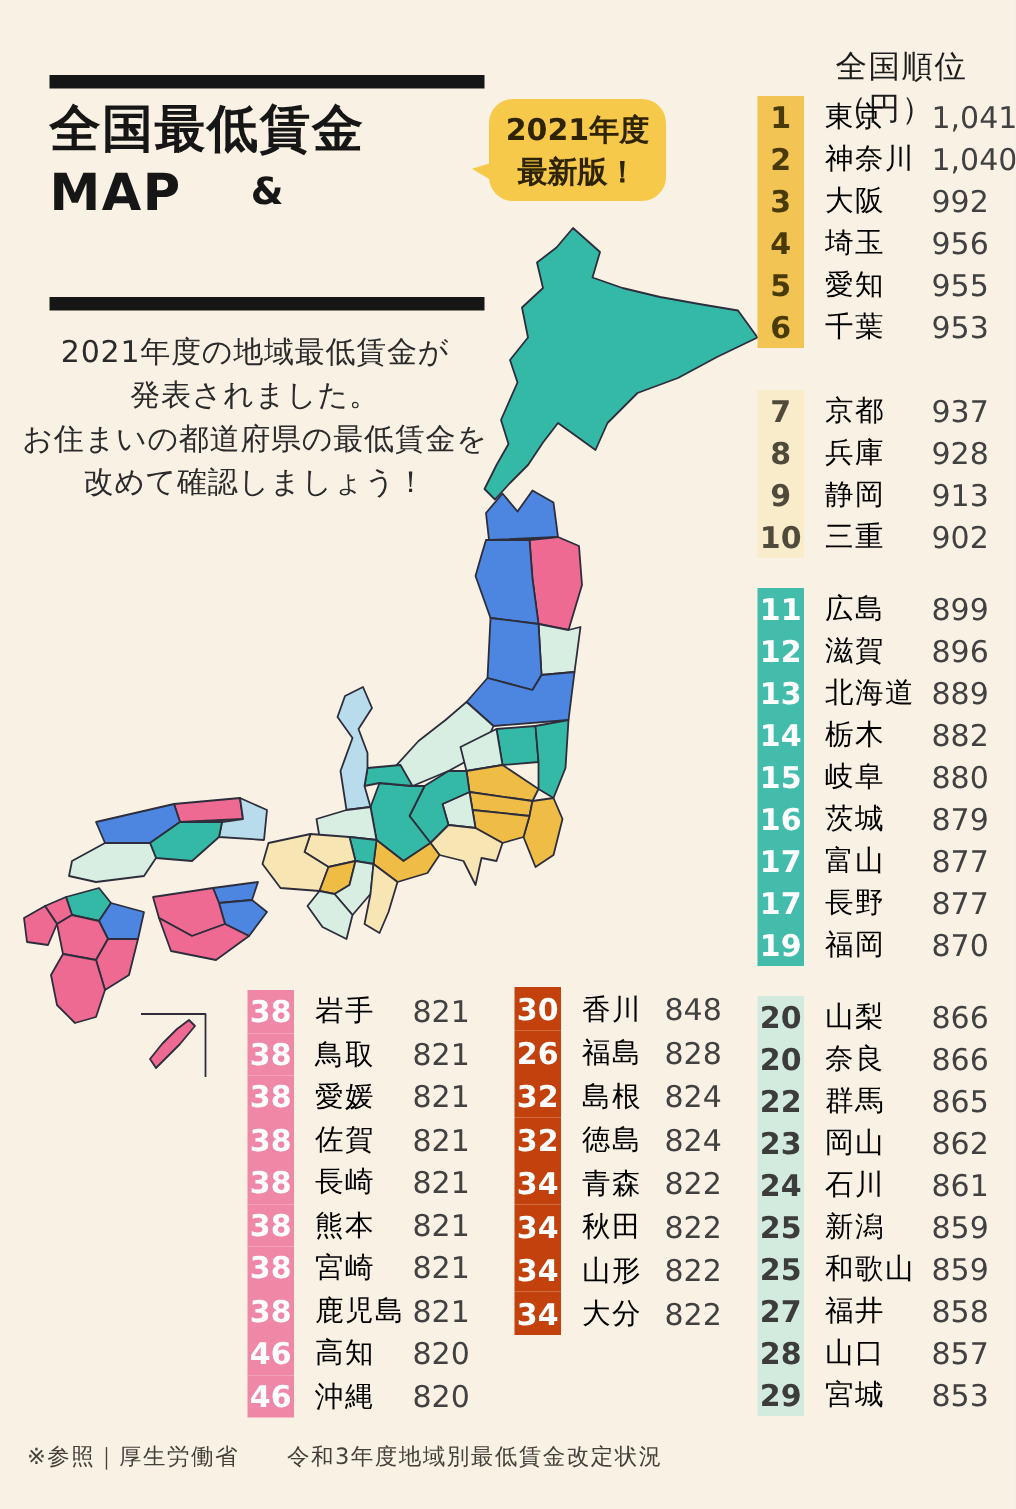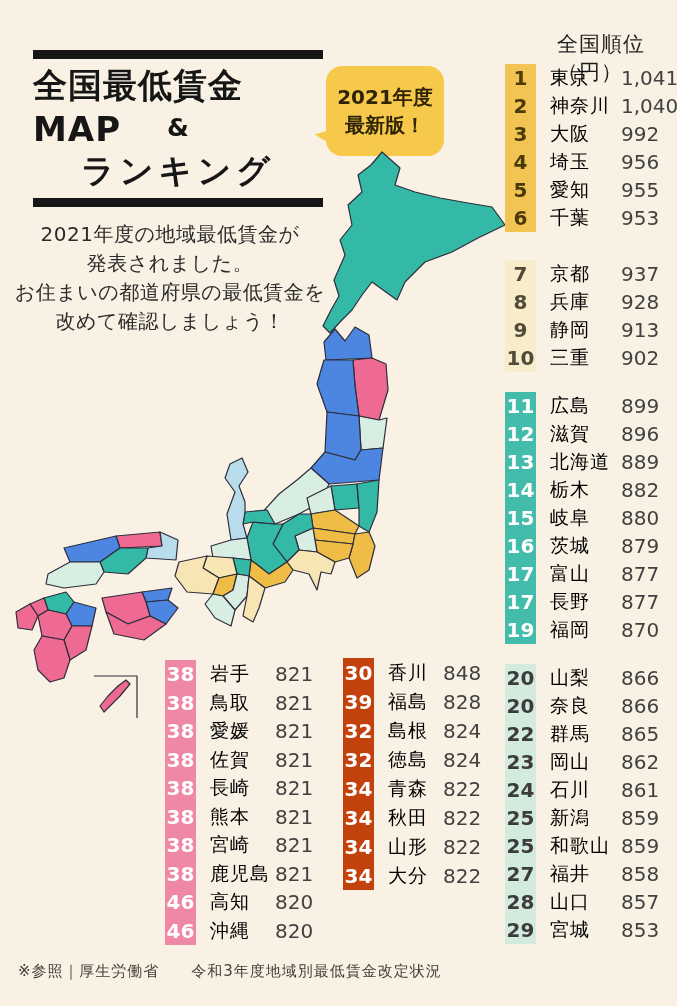--- a/index.html
+++ b/index.html
@@ -17,21 +17,21 @@
   .title-bar{position:absolute;left:0;width:100%;height:9px;background:#161616;}
   .title-bar.top{top:0;}
   .title-bar.bottom{top:148px;}
   .title-line1{position:absolute;top:13px;width:100%;text-align:left;
     font-size:34px;font-weight:bold;color:#161616;letter-spacing:1px;}
   .title-amp{position:absolute;top:63px;width:100%;text-align:center;
     font-size:25px;font-weight:bold;color:#161616;}
   .title-line2{position:absolute;top:99px;width:100%;text-align:center;
     font-size:33px;font-weight:bold;color:#161616;letter-spacing:5px;}
   
-  .badge{position:absolute;left:326px;top:66px;width:118px;height:90px;
+  .badge{position:absolute;left:326px;top:66px;width:118px;height:68px;
     background:#f7c94b;border-radius:16px;display:flex;flex-direction:column;
     justify-content:center;align-items:center;gap:2px;}
   .badge .bline{font-size:20px;font-weight:bold;color:#2e2404;line-height:26px;}
   .badge-tail{position:absolute;left:-11px;bottom:13px;width:0;height:0;
     border-top:12px solid transparent;border-bottom:6px solid transparent;
     border-right:20px solid #f7c94b;transform:rotate(14deg);}
   
   .description{position:absolute;left:2px;top:220px;width:336px;text-align:center;
     font-size:20px;line-height:29px;color:#2b2b2b;letter-spacing:0.5px;}
   
@@ -62,21 +62,20 @@
 </style>
 </head>
 <body>
 
 <div id="stage">
 
   <div class="title-block">
     <div class="title-bar top"></div>
     <div class="title-line1">全国最低賃金MAP</div>
     <div class="title-amp">&amp;</div>
-    <div class="title-line2">ランキング</div>
     <div class="title-bar bottom"></div>
   </div>
 
   <div class="badge">
     <div class="badge-tail"></div>
     <div class="bline">2021年度</div>
     <div class="bline">最新版！</div>
   </div>
 
   <div class="description">
@@ -303,21 +302,21 @@
         <span class="val">853</span>
       </div>
     </div>
   <div class="rank-group k-blue" style="left:343px;top:658px;--rh:29px;--vx:100px">
       <div class="rank-row">
         <span class="chip">30</span>
         <span class="pref">香川</span>
         <span class="val">848</span>
       </div>
       <div class="rank-row">
-        <span class="chip">39</span>
+        <span class="chip">26</span>
         <span class="pref">福島</span>
         <span class="val">828</span>
       </div>
       <div class="rank-row">
         <span class="chip">32</span>
         <span class="pref">島根</span>
         <span class="val">824</span>
       </div>
       <div class="rank-row">
         <span class="chip">32</span>

